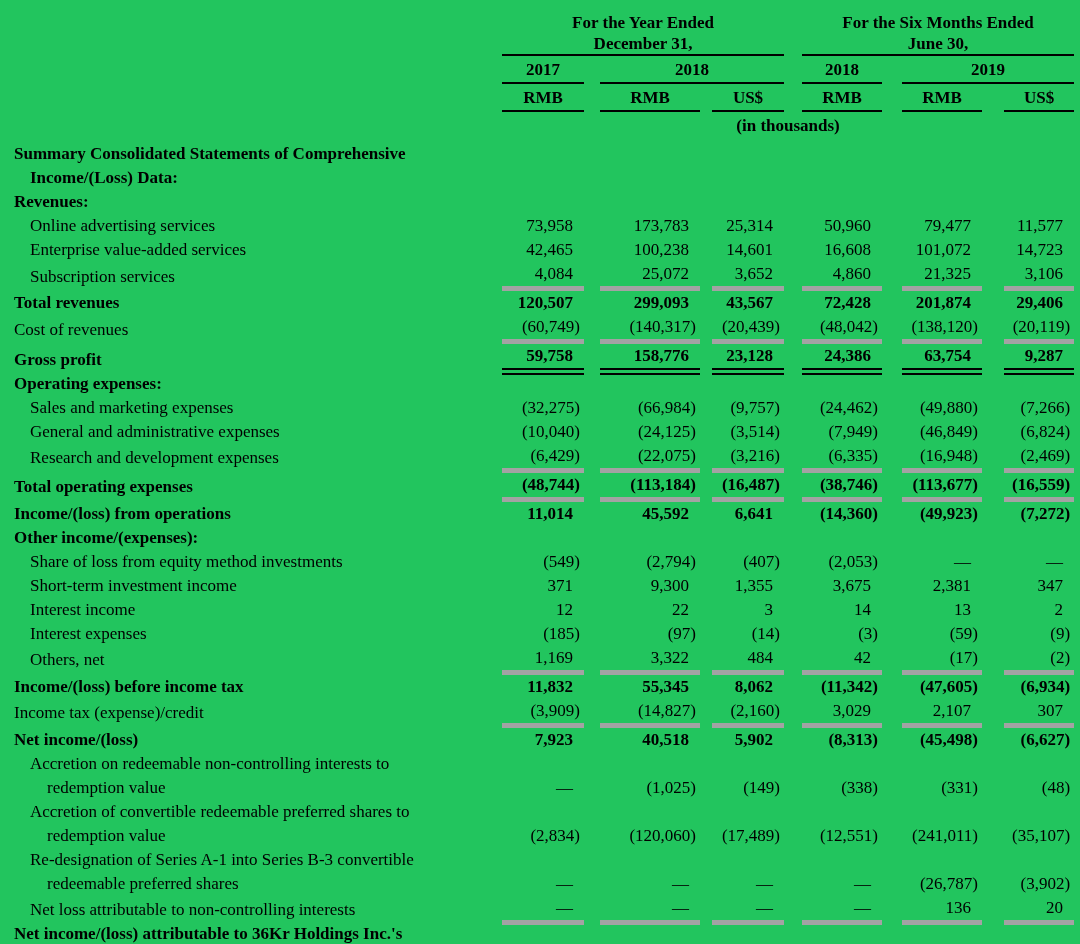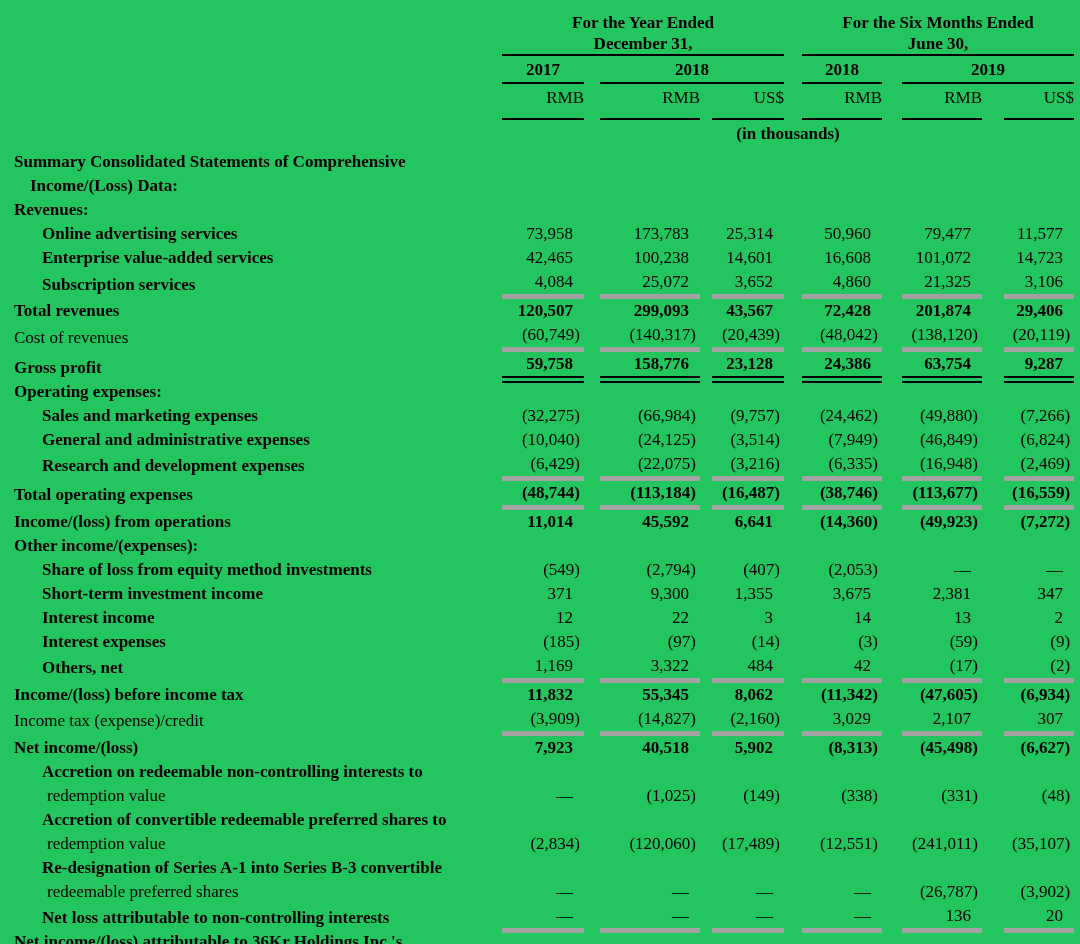--- a/index.html
+++ b/index.html
@@ -13,29 +13,29 @@
     color: #000;
     background: #22c55e;
     overflow: hidden;
   }
   table { border-collapse: collapse; table-layout: fixed; width: 1080px; }
   td { padding: 0; vertical-align: bottom; overflow: hidden; }
 
   
   .h-grp  { font-weight: bold; text-align: center; line-height: 21px; white-space: nowrap; }
   .h-year { font-weight: bold; text-align: center; line-height: 20px; padding: 4px 0 2px 0; }
-  .h-cur  { font-weight: normal; text-align: right; line-height: 20px; padding: 4px 0 10px 0; }
+  .h-cur  { font-weight: bold; text-align: center; line-height: 20px; padding: 4px 0 2px 0; }
   .h-note { font-weight: bold; text-align: center; line-height: 22px; padding: 3px 0 5px 0; }
   .h-rule { border-bottom: 2px solid #000; margin-top: 28px; }
 
   
   .label { line-height: 24px; }
   .label .l1, .label .l2 { padding-left: 14px; white-space: nowrap; }
   .label .l2 { padding-left: 30px; }
-  .label.ind1 .l1 { padding-left: 42px; font-weight: bold; }
+  .label.ind1 .l1 { padding-left: 30px; }
   .label.ind1 .l2 { padding-left: 47px; }
   .num { text-align: right; padding-right: 11px; line-height: 24px; white-space: nowrap; }
   .num.paren { padding-right: 4px; }
   tr.bold td { font-weight: bold; }
   tr.rule-single td.num { border-bottom: 5px solid #a3a3a3; }
   tr.rule-double td.num { border-bottom: 7px double #000; }
 </style>
 </head>
 <body>
 

